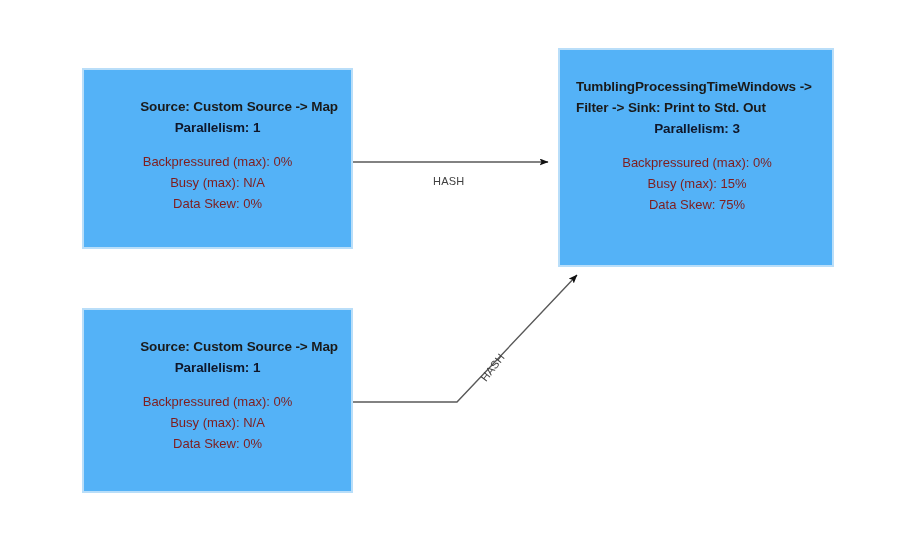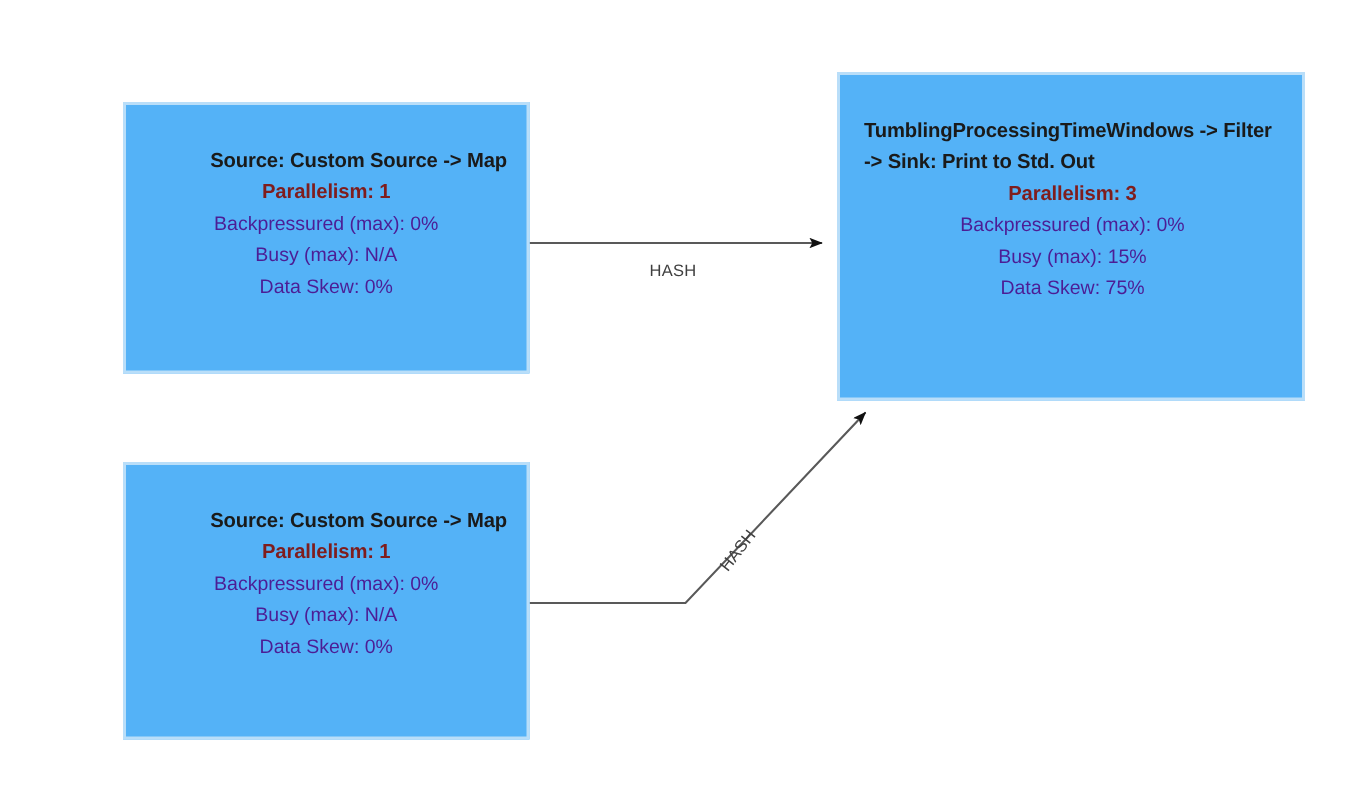--- a/index.html
+++ b/index.html
@@ -48,30 +48,31 @@
     word-break: break-all;
     overflow-wrap: anywhere;
   }
   .node-title.centered {
     text-align: right;
   }
   .node-title.leftish {
     text-align: left;
   }
   .node-parallelism {
-    color: #7f1d1d;
+    color: #0f172a;
     font-size: 13.5px;
     font-weight: 800;
     line-height: 21px;
     text-align: center;
     letter-spacing: -0.1px;
   }
   .node-metrics {
+    margin-top: 13px;
     text-align: center;
-    color: #4c1d95;
+    color: #7f1d1d;
     font-size: 13px;
     line-height: 21px;
     font-weight: 400;
   }
   .node-metrics div {
     white-space: nowrap;
   }
 
   
   #node-source-top {
@@ -84,21 +85,21 @@
   #node-source-bottom {
     left: 82px;
     top: 308px;
     width: 271px;
     height: 185px;
     padding: 26px 13px 0 13px;
   }
   #node-window-sink {
     left: 558px;
     top: 48px;
-    width: 312px;
+    width: 276px;
     height: 219px;
     padding: 26px 14px 0 16px;
   }
 
   .edge-label {
     position: absolute;
     color: #404040;
     font-size: 11px;
     font-weight: 400;
     line-height: 13px;

